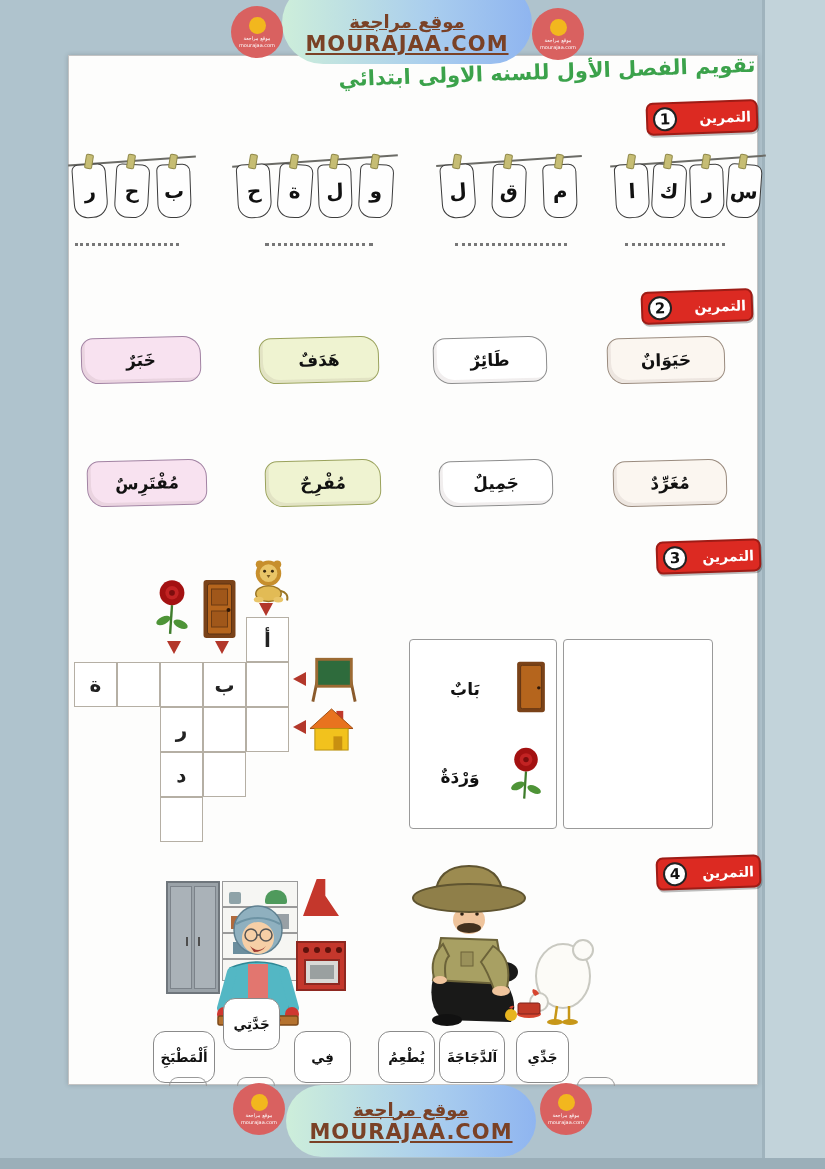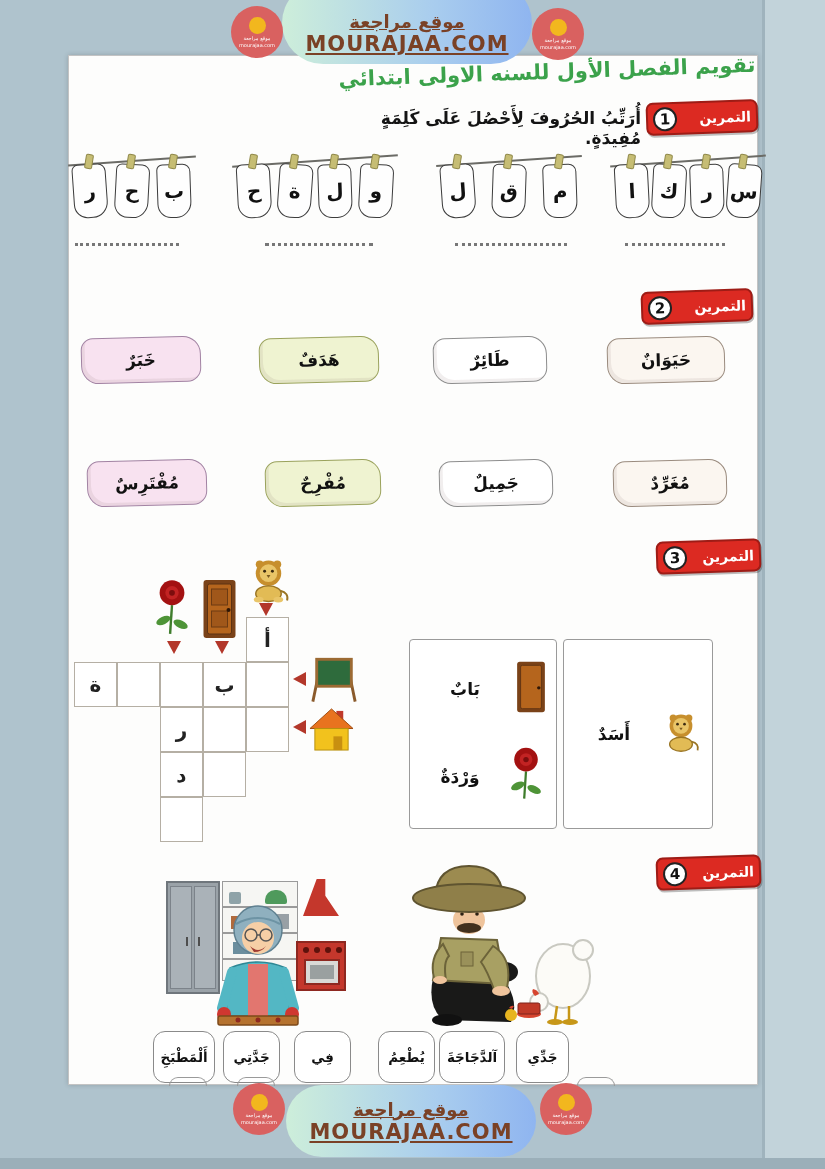--- a/index.html
+++ b/index.html
@@ -124,21 +124,20 @@
 </div>
 
 <div class="page">
 
   <div class="header-title">تقويم الفصل الأول للسنه الاولى ابتدائي</div>
 
   <div class="badge" style="left:577px; top:45px;">
     <span class="badge-num">1</span>
     <span class="badge-label">التمرين</span>
   </div>
-  <div class="instr" style="left:250px; top:52px; width:322px;">أُرَتِّبُ الحُرُوفَ لِأَحْصُلَ عَلَى كَلِمَةٍ مُفِيدَةٍ.</div>
 
   <div class="cl-group" style="left:4px; top:93px; width:118px;">
     <div class="cl-rope"></div>
     <div class="cl-cards">
       <div class="cl-card">
           <div class="cl-pin"></div>
           <div class="cl-paper" style="transform:rotate(-4deg);">ر</div>
         </div>
       <div class="cl-card">
           <div class="cl-pin"></div>
@@ -330,36 +329,20 @@
           <circle cx="22" cy="15" r="13" fill="#a31111"></circle>
           <circle cx="22" cy="15" r="7" fill="#c22323"></circle>
           <circle cx="22" cy="15" r="3" fill="#7c0d0d"></circle>
         </svg>
       </span>
       <span class="ex3-word">وَرْدَةٌ</span>
     </div>
   </div>
 
   <div class="ex3-box" style="left:494px; top:583px; width:150px;">
-    <div class="ex3-row">
-      <span>
-        <svg width="42" height="42" viewBox="0 0 48 48">
-          <circle cx="15" cy="8" r="4" fill="#c78f2d"></circle>
-            <circle cx="33" cy="8" r="4" fill="#c78f2d"></circle>
-          <circle cx="24" cy="17" r="13" fill="#c78f2d"></circle>
-            <circle cx="24" cy="17" r="9" fill="#e9c568"></circle>
-          <circle cx="20" cy="15" r="1.5" fill="#3a2a10"></circle>
-            <circle cx="28" cy="15" r="1.5" fill="#3a2a10"></circle>
-          <path d="M22 19 h4 l-2 3 z" fill="#7a5a1f"></path>
-          <ellipse cx="24" cy="38" rx="13" ry="8" fill="#e2bb55" stroke="#9a7524" stroke-width="1.5"></ellipse>
-          <path d="M36 35 q9 2 7 10" stroke="#9a7524" stroke-width="2" fill="none"></path>
-        </svg>
-      </span>
-      <span class="ex3-word">أَسَدٌ</span>
-    </div>
   </div>
 
   <div class="badge" style="left:587px; top:800px; width:105px;">
     <span class="badge-num">4</span>
     <span class="badge-label">التمرين</span>
   </div>
 
   <div class="scene" style="left:92px; top:812px; width:195px; height:165px;">
     <div class="wardrobe">
       <div class="door" style="left:2px;">
@@ -439,21 +422,21 @@
       <path d="M48 40 Q50 10 82 10 Q114 10 116 40 Z" fill="#9c8b50" stroke="#5f5430" stroke-width="2"></path>
       <ellipse cx="82" cy="42" rx="56" ry="14" fill="#8f7f49" stroke="#5f5430" stroke-width="2"></ellipse>
       <ellipse cx="142" cy="158" rx="12" ry="4" fill="#d6452f"></ellipse>
       <rect x="131" y="147" width="22" height="11" rx="2" fill="#c03a28" stroke="#7e241c"></rect>
       <circle cx="124" cy="159" r="6" fill="#e7b520"></circle>
       <path d="M122 152 q2 -3 5 -2 l-2 3 z" fill="#d6452f"></path>
     </svg>
   </div>
 
   <div class="ex4-card" style="left:84px;  top:975px; width:62px;">أَلْمَطْبَخِ</div>
-  <div class="ex4-card" style="left:154px; top:975px; width:57px;">جَدَّتِي</div>
+  <div class="ex4-card" style="left:154px; top:942px; width:57px;">جَدَّتِي</div>
   <div class="ex4-card" style="left:225px; top:975px; width:57px;">فِي</div>
   <div class="ex4-card" style="left:309px; top:975px; width:57px;">يُطْعِمُ</div>
   <div class="ex4-card" style="left:370px; top:975px; width:66px;">آلدَّجَاجَةَ</div>
   <div class="ex4-card" style="left:447px; top:975px; width:53px;">جَدِّي</div>
 
   <div class="arc" style="left:100px; top:1021px;"></div>
   <div class="arc" style="left:168px; top:1021px;"></div>
   <div class="arc" style="left:508px; top:1021px;"></div>
 
 </div>

